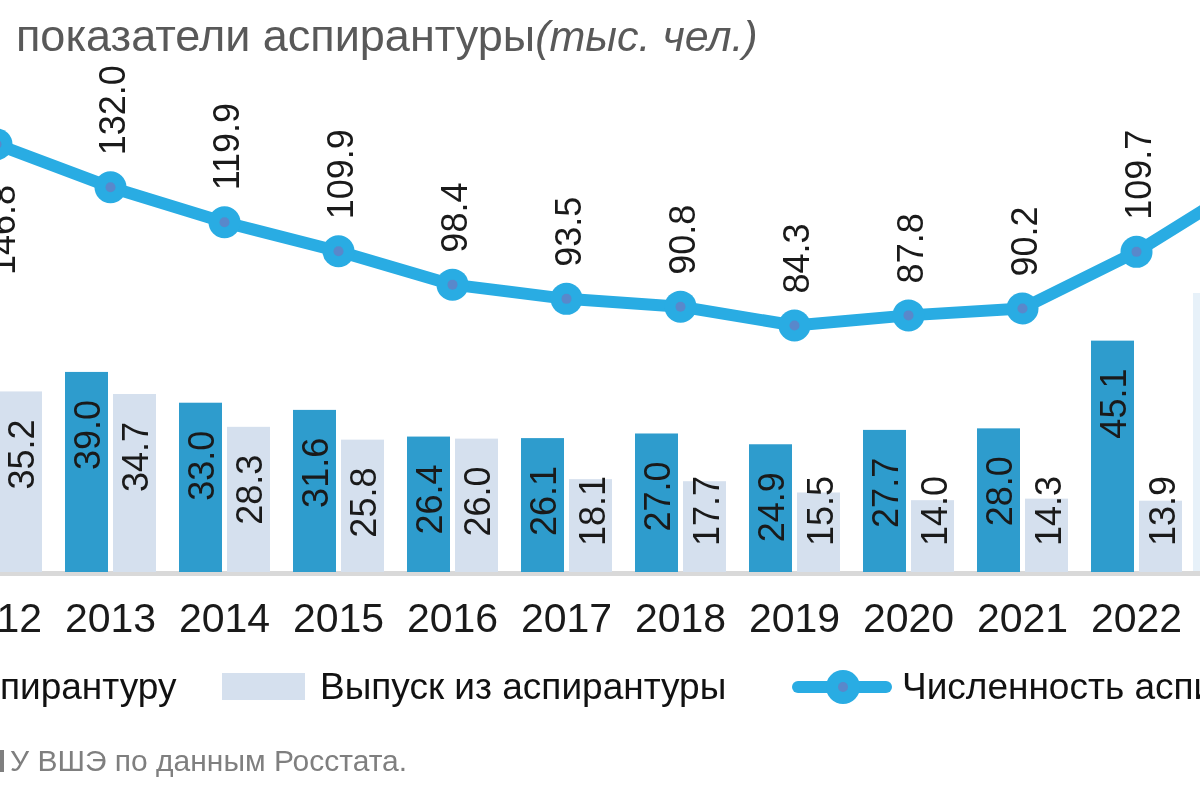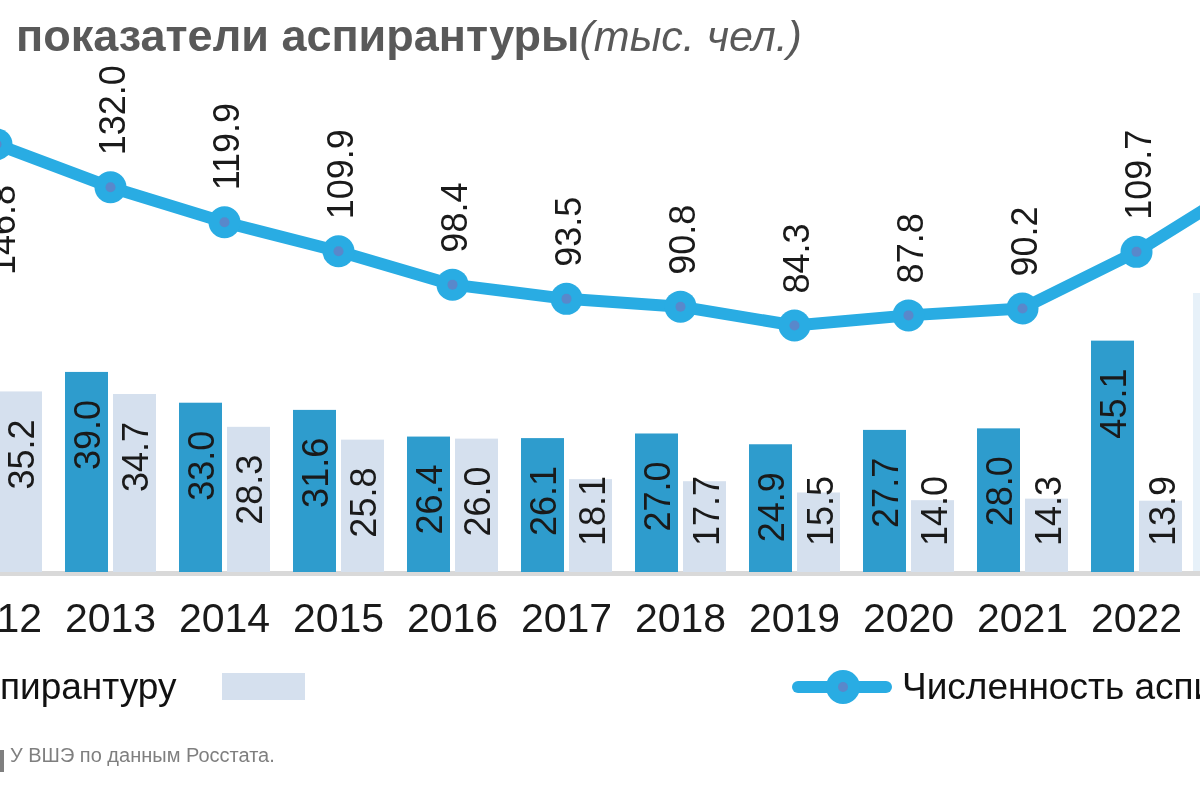--- a/index.html
+++ b/index.html
@@ -2,28 +2,28 @@
 <html><head>
 <meta charset="utf-8">
 <style>
   html,body{margin:0;padding:0;background:#fff;}
   #canvas{
     position:relative;width:1200px;height:800px;background:#ffffff;
     overflow:hidden;font-family:"Liberation Sans","DejaVu Sans",sans-serif;
   }
   #chart-svg{position:absolute;left:0;top:0;}
   .title-row{position:absolute;left:16px;top:10px;white-space:nowrap;}
-  .title-main{font-size:45px;font-weight:bold;color:#595959;letter-spacing:0;}
+  .title-main{font-size:45px;font-weight:normal;color:#595959;letter-spacing:0;}
   .title-units{font-size:43px;font-style:italic;color:#595959;font-weight:400;}
   .legend-label{position:absolute;top:666px;font-size:37px;color:#111;white-space:nowrap;line-height:42px;}
   .legend-swatch{position:absolute;left:222px;top:673px;width:83px;height:27px;}
   .legend-line{position:absolute;left:792px;top:681px;width:100px;height:12px;border-radius:6px;}
   .legend-dot{position:absolute;left:826px;top:670px;width:34px;height:34px;border-radius:50%;}
   .legend-dot-core{position:absolute;left:838px;top:682px;width:10px;height:10px;border-radius:50%;opacity:.5;}
-  .footer-text{position:absolute;left:10px;top:744px;font-size:20px;color:#7f7f7f;white-space:nowrap;}
+  .footer-text{position:absolute;left:10px;top:744px;font-size:30px;color:#7f7f7f;white-space:nowrap;}
   .footer-stem{position:absolute;left:0;top:750px;width:4px;height:22px;background:#7f7f7f;}
 </style>
 </head>
 <body>
 
 <div id="canvas">
 
   <svg id="chart-svg" width="1200" height="800" viewBox="0 0 1200 800">
       <rect x="1193" y="293" width="7" height="278" fill="#E7F1F9"></rect>
       <rect x="-10" y="571" width="1220" height="5" fill="#D9D9D9"></rect>
@@ -116,20 +116,21 @@
       <text x="1136.5" y="632" font-size="41" fill="#1A1A1A" text-anchor="middle">2022</text>
     </svg>
 
   <div class="title-row">
     <span class="title-main">показатели аспирантуры</span><span class="title-units">(тыс. чел.)</span>
   </div>
 
   <div class="legend-label" style="left:0px">пирантуру</div>
 
   <div class="legend-swatch" style="background: rgb(213, 224, 238);"></div>
+  <div class="legend-label" style="left:320px">Выпуск из аспирантуры</div>
 
   <div class="legend-line" style="background: rgb(41, 172, 227);"></div>
   <div class="legend-dot" style="background: rgb(41, 172, 227);"></div>
   <div class="legend-dot-core" style="background: rgb(138, 100, 180);"></div>
   <div class="legend-label" style="left:902px">Численность аспи</div>
 
   <div class="footer-stem"></div>
   <div class="footer-text">У ВШЭ по данным Росстата.</div>
 </div>
 

